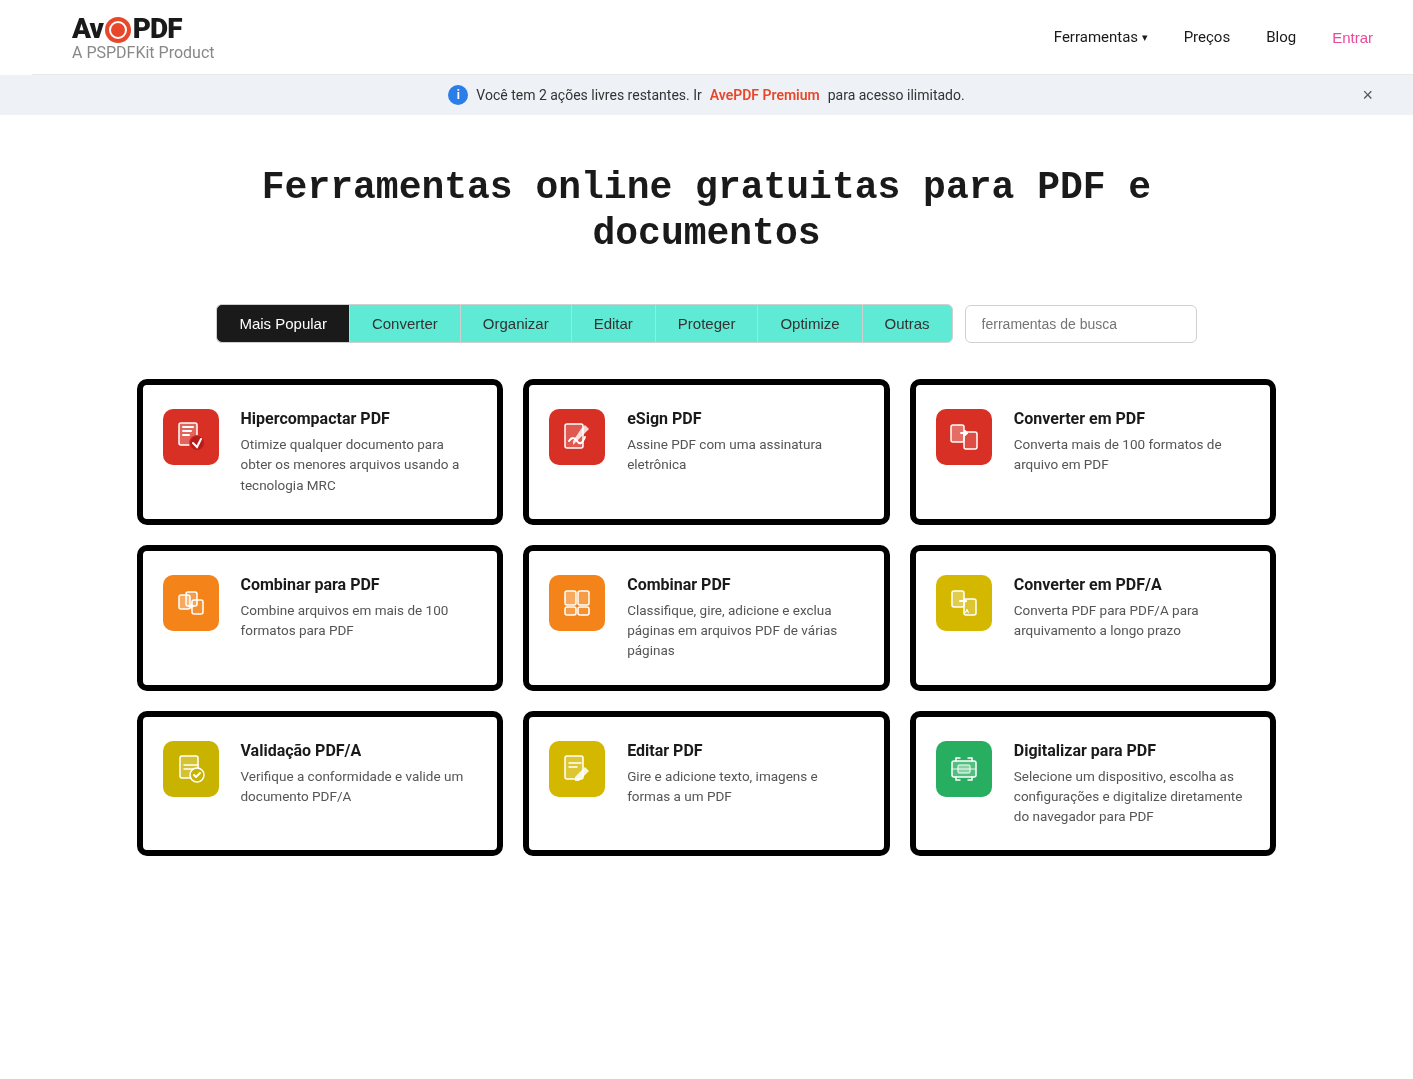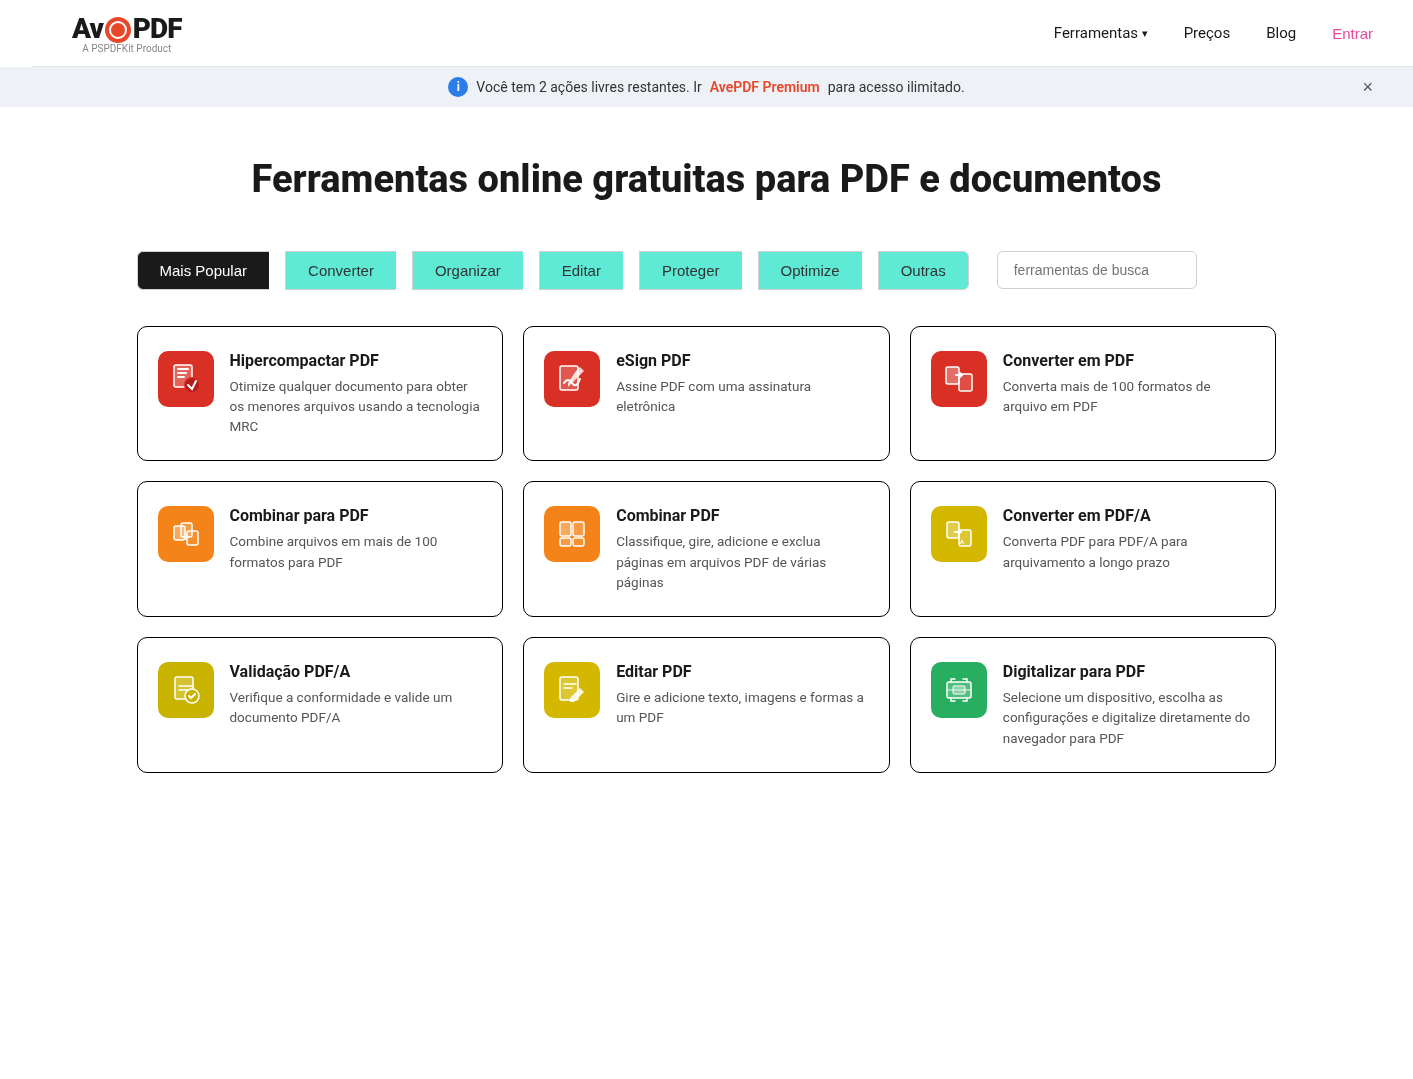--- a/index.html
+++ b/index.html
@@ -11,21 +11,21 @@
       align-items: center;
       justify-content: space-between;
       padding: 12px 40px;
       border-bottom: 1px solid #e8e8e8;
       background: #fff;
       margin-left: 32px;
     }
     .logo-area { display: flex; flex-direction: column; }
     .logo-text { font-size: 28px; font-weight: 900; color: #1a1a1a; letter-spacing: -1px; }
     .logo-text span { color: #e8472a; }
-    .logo-sub { font-size: 10px; color: #888; margin-top: -2px; text-align: center; }
+    .logo-sub { font-size: 16px; color: #888; margin-top: -2px; text-align: center; }
     .logo-icon {
       display: inline-block;
       width: 26px; height: 26px;
       background: #e8472a;
       border-radius: 50%;
       margin: 0 2px;
       vertical-align: middle;
       position: relative;
       top: -1px;
     }
@@ -75,28 +75,30 @@
     
     main { max-width: 1200px; margin: 0 auto; padding: 50px 30px 40px; }
 
     .page-title {
       text-align: center;
       font-size: 38px;
       font-weight: 800;
       color: #1a1a1a;
       margin-bottom: 48px;
       line-height: 1.2;
+      font-family: Liberation Mono, monospace;
     }
 
     
     .filter-bar {
       display: flex;
       align-items: center;
-      gap: 16px;
+      gap: 0;
       margin-bottom: 36px;
+      justify-content: center;
     }
     .filter-tab {
       padding: 10px 22px;
       border: 1px solid #d0d0d0;
       border-right: none;
       background: #5eead4;
       font-size: 15px;
       color: #333;
       cursor: pointer;
       white-space: nowrap;
@@ -104,37 +106,37 @@
     .filter-tab:first-child { border-radius: 6px 0 0 6px; }
     .filter-tab:last-of-type { border-right: 1px solid #d0d0d0; border-radius: 0 6px 6px 0; }
     .filter-tab.active { background: #1a1a1a; color: #fff; }
     .search-input {
       margin-left: 12px;
       padding: 10px 16px;
       border: 1px solid #d0d0d0;
       border-radius: 6px;
       font-size: 14px;
       color: #999;
-      width: 200px;
+      width: 232px;
       outline: none;
     }
 
     
     .tools-grid {
       display: grid;
       grid-template-columns: repeat(3, 1fr);
       gap: 20px;
     }
     .tool-card {
-      border: 1px solid #000000;
+      border: 6px solid #000000;
       border-radius: 10px;
       padding: 24px 20px;
       display: flex;
       align-items: flex-start;
-      gap: 16px;
+      gap: 22px;
       cursor: pointer;
       transition: box-shadow 0.15s;
       background: #fff;
     }
     .tool-icon {
       width: 56px; height: 56px;
       border-radius: 10px;
       flex-shrink: 0;
       display: flex; align-items: center; justify-content: center;
     }

